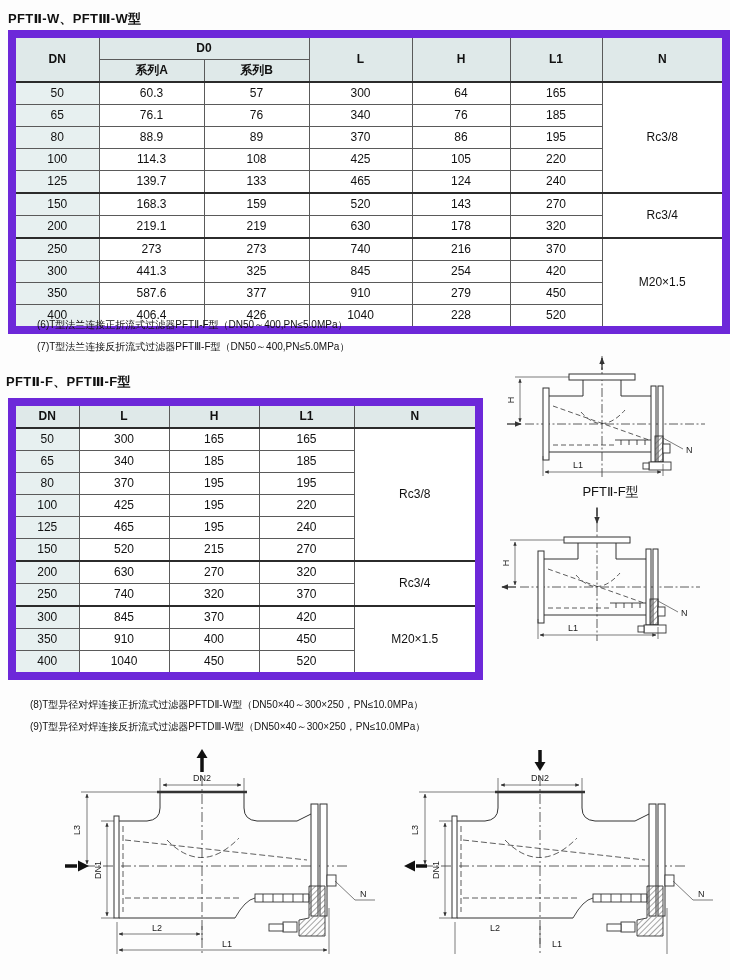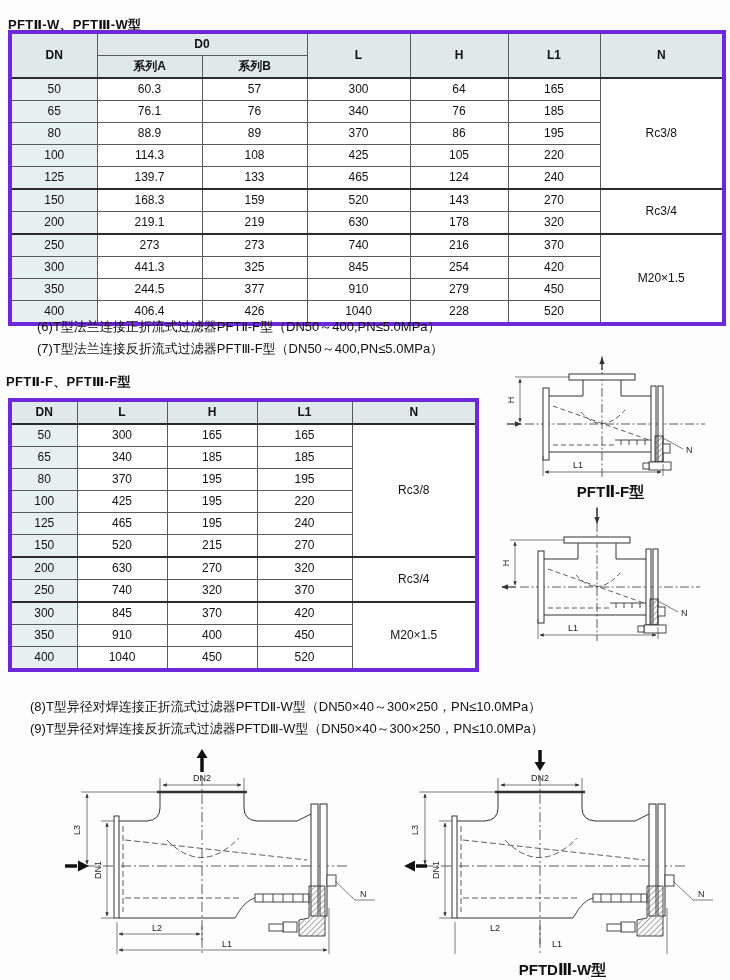--- a/index.html
+++ b/index.html
@@ -1,38 +1,38 @@
 <!DOCTYPE html>
 <html><head>
 <meta charset="utf-8">
 <style>
   html,body{margin:0;padding:0}
   body{width:730px;height:980px;position:relative;background:#fdfdfd;
        font-family:"Liberation Sans","DejaVu Sans",sans-serif;color:#111;overflow:hidden}
   .abs{position:absolute}
   .doc-title{font-size:13px;font-weight:700;letter-spacing:.3px;white-space:nowrap}
-  .spec-table{border-collapse:collapse;table-layout:fixed;border:4px solid #6d28d9;background:#701a75}
+  .spec-table{border-collapse:collapse;table-layout:fixed;border:8px solid #6d28d9;background:#701a75}
   .spec-table th,.spec-table td{border:1px solid #5a5a5a;text-align:center;vertical-align:middle;
        font-size:12px;height:21px;padding:0 2px;line-height:1.05}
   .spec-table th{background:#dfe9e9;font-weight:700}
   .spec-table td{background:#fff}
   .spec-table td.dn-col{background:#e7f0f0}
   .spec-table tbody tr:first-child td{border-top:2px solid #2b2b2b}
   .spec-table tr.group-start td{border-top:2px solid #2b2b2b}
-  .note{font-size:13px;white-space:nowrap}
-  .caption{font-size:15px;font-weight:700;text-align:center;margin-top:3px;white-space:nowrap}
+  .note{font-size:10px;white-space:nowrap}
+  .caption{font-size:13px;font-weight:400;text-align:center;margin-top:3px;white-space:nowrap}
   svg{display:block}
   svg text{font-size:9px;fill:#222;font-family:"Liberation Sans","DejaVu Sans",sans-serif}
 </style>
 </head>
 <body>
 
 <div>
 
-  <div class="doc-title abs" style="left:8px;top:16px">PFTⅡ-W、PFTⅢ-W型</div>
+  <div class="doc-title abs" style="left:8px;top:10px">PFTⅡ-W、PFTⅢ-W型</div>
 
   <table class="spec-table abs" style="left:8px;top:30px;width:714px">
     <colgroup>
       <col style="width:87px">
         <col style="width:105px">
         <col style="width:105px">
       <col style="width:103px">
         <col style="width:98px">
         <col style="width:92px">
         <col style="width:124px">
@@ -122,21 +122,21 @@
         <tr>
           <td class="dn-col">300</td>
           <td>441.3</td>
           <td>325</td>
           <td>845</td>
           <td>254</td>
           <td>420</td>
         </tr>
         <tr>
           <td class="dn-col">350</td>
-          <td>244.5</td>
+          <td>587.6</td>
           <td>377</td>
           <td>910</td>
           <td>279</td>
           <td>450</td>
         </tr>
         <tr>
           <td class="dn-col">400</td>
           <td>406.4</td>
           <td>426</td>
           <td>1040</td>
@@ -478,16 +478,15 @@
       </g>
       <g fill="#222" stroke="none">
         <text x="145" y="33" text-anchor="middle">DN2</text>
         <text transform="rotate(-90 23,82)" x="23" y="82" text-anchor="middle">L3</text>
         <text transform="rotate(-90 44,122)" x="44" y="122" text-anchor="middle">DN1</text>
         <text x="100" y="183" text-anchor="middle">L2</text>
         <text x="162" y="199" text-anchor="middle">L1</text>
         <text x="303" y="149">N</text>
       </g>
     </svg>
-    <div class="caption">PFTDⅢ-W型</div>
   </div>
 
 </div>
 
 </body></html>

